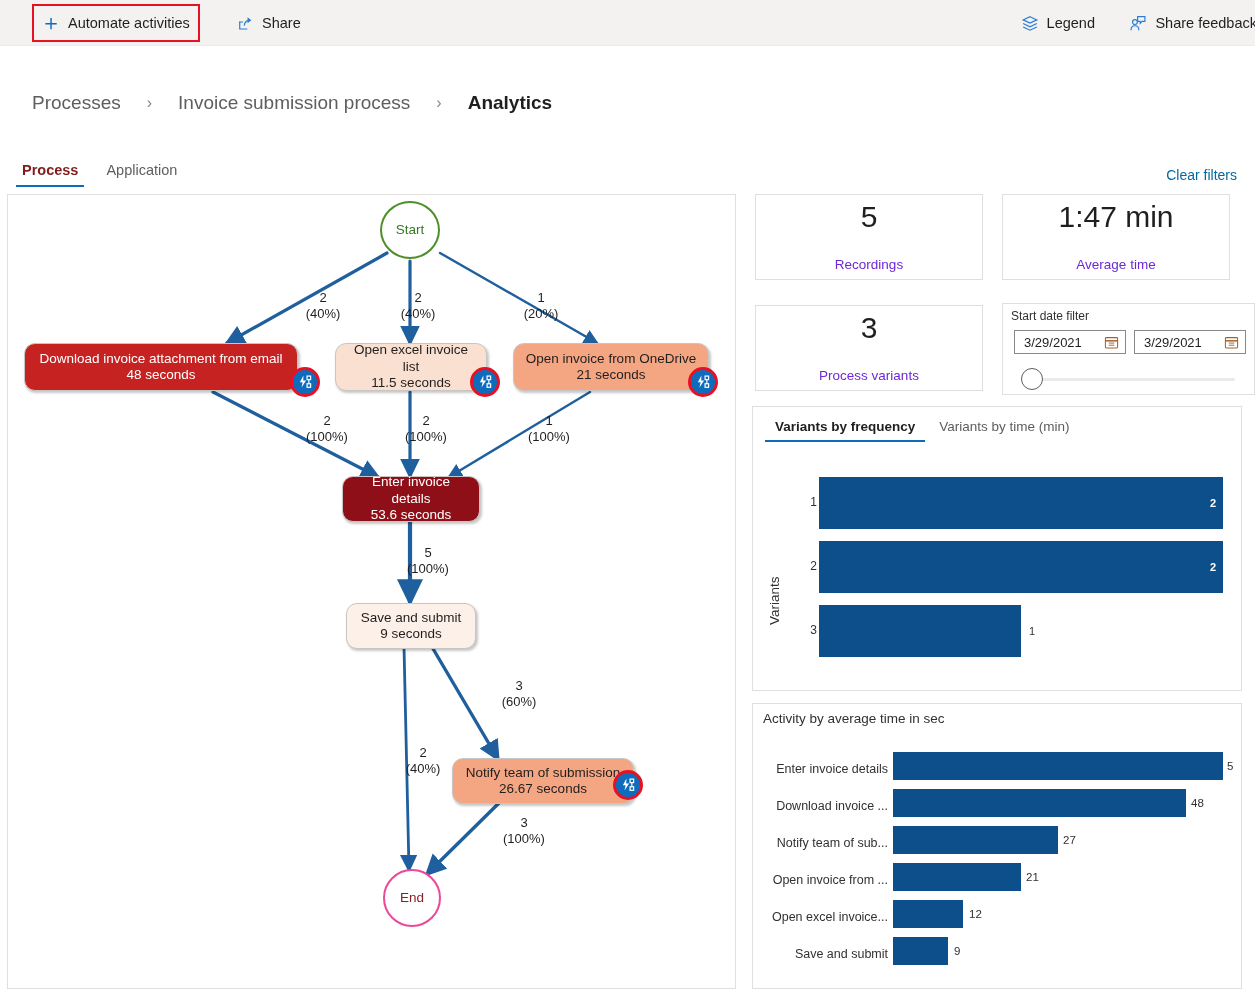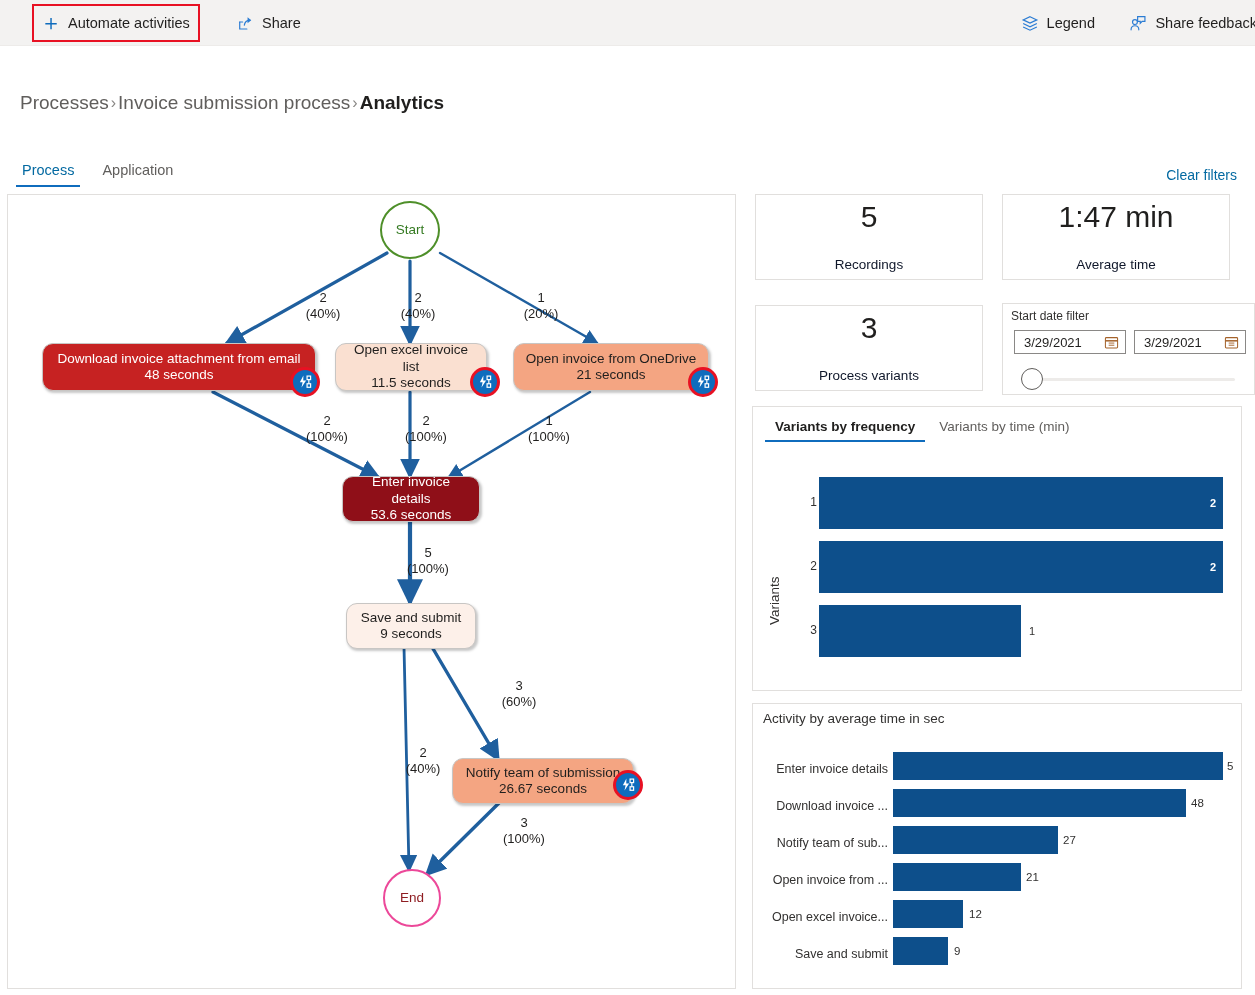--- a/index.html
+++ b/index.html
@@ -22,32 +22,32 @@
     font-size:14.5px;color:#201f1e;cursor:pointer;white-space:nowrap;
   }
   .cmd-icon{display:inline-flex;align-items:center;justify-content:center;width:18px;height:18px;color:#0f6cbd;}
   #automate-wrap{left:32px;top:4px;height:38px;border:2px solid #e81123;background:#f3f2f1;}
   #automate-wrap .plus{font-size:22px;line-height:1;color:#0f6cbd;font-weight:400;}
   #share-btn{left:228px;}
   #legend-btn{right:152px;}
   #feedback-btn{right:-10px;}
   
   #breadcrumb{
-    position:absolute;left:20px;top:92px;
-    display:flex;align-items:center;gap:2px;font-size:19px;color:#605e5c;
+    position:absolute;left:32px;top:92px;
+    display:flex;align-items:center;gap:26px;font-size:19px;color:#605e5c;
   }
   #breadcrumb .crumb{cursor:pointer;}
   #breadcrumb .crumb.current{color:#201f1e;font-weight:700;cursor:default;}
   #breadcrumb .sep{color:#8a8886;font-size:16px;}
   
   #pivot{position:absolute;left:8px;top:158px;display:flex;align-items:flex-end;}
   .pivot-tab{
     position:relative;padding:4px 14px 9px 14px;font-size:14.5px;color:#605e5c;cursor:pointer;
   }
-  .pivot-tab.active{color:#0369a1;font-weight:400;}
+  .pivot-tab.active{color:#7f1d1d;font-weight:700;}
   .pivot-tab.active::after{
     content:"";position:absolute;left:8px;right:8px;bottom:0;height:2.5px;background:#0f6cbd;
   }
   
   #clear-filters{
     position:absolute;right:18px;top:167px;font-size:14px;color:#0369a1;cursor:pointer;
   }
   
   #process-map{
     position:absolute;left:7px;top:194px;width:729px;height:795px;
@@ -76,21 +76,21 @@
   .edge-label{
     position:absolute;font-size:13px;color:#201f1e;text-align:center;
     line-height:1.25;white-space:nowrap;
   }
   
   .card{
     position:absolute;background:#ffffff;border:1px solid #e1dfdd;box-sizing:border-box;
   }
   .kpi{display:flex;flex-direction:column;align-items:center;justify-content:center;}
   .kpi-value{font-size:30px;font-weight:300;color:#201f1e;line-height:1;}
-  .kpi-label{font-size:13.5px;color:#0f172a;margin-top:25px;}
+  .kpi-label{font-size:13.5px;color:#6d28d9;margin-top:25px;}
   
   #date-filter{left:1002px;top:303px;width:253px;height:92px;}
   .df-title{position:absolute;left:8px;top:5px;font-size:12px;color:#323130;}
   .df-input{
     position:absolute;top:26px;height:24px;border:1px solid #8a8886;background:#fff;
     box-sizing:border-box;display:flex;align-items:center;cursor:text;
   }
   .df-input span{font-size:13px;color:#201f1e;padding-left:9px;}
   .df-cal{position:absolute;right:6px;top:4px;width:15px;height:15px;}
   #df-start{left:11px;width:112px;}
@@ -212,21 +212,21 @@
       <path d="M396 452 L401 675" stroke-width="2.8"></path>
 
       <path d="M492 607 L419 679" stroke-width="3.4"></path>
     </g>
   </svg>
 
   <div class="node terminal" style="left:372px;top:6px;width:60px;height:58px;border:2px solid #4e8f29;color:#357a22;">
     <span>Start</span>
   </div>
 
-  <div class="node act" style="left:34px;top:148px;width:274px;height:48px;background:#c62222;color:#ffffff;">
+  <div class="node act" style="left:16px;top:148px;width:274px;height:48px;background:#c62222;color:#ffffff;">
     <span>Download invoice attachment from email</span>
     <span>48 seconds</span>
   </div>
   <div class="badge" style="left:282px;top:172px;">
     <svg width="16" height="16" viewBox="0 0 20 20" fill="none" stroke="#ffffff" stroke-width="1.5">
       <path d="M8 2 L3.6 10.2 L7 10.2 L5.6 17 L11.4 8.2 L7.8 8.2 z" fill="#ffffff" stroke="none"></path>
       <rect x="12.6" y="2.6" width="4.4" height="4.4"></rect>
       <rect x="12.6" y="12.2" width="4.4" height="4.4"></rect>
       <path d="M14.8 7 v5.2"></path>
     </svg>

